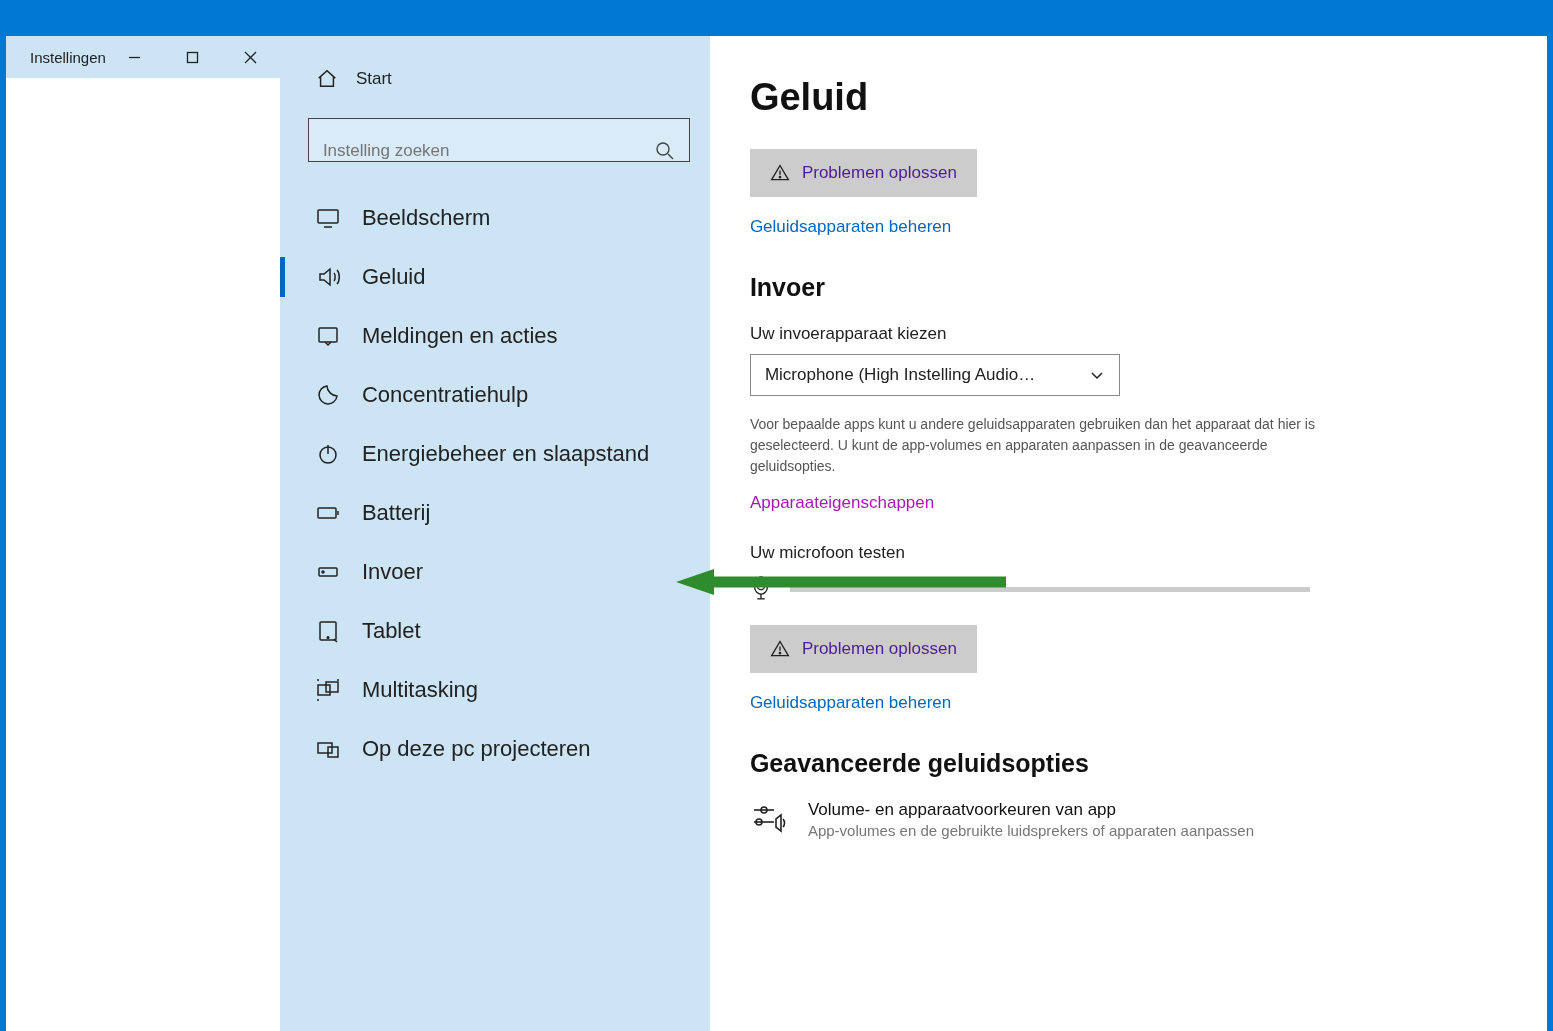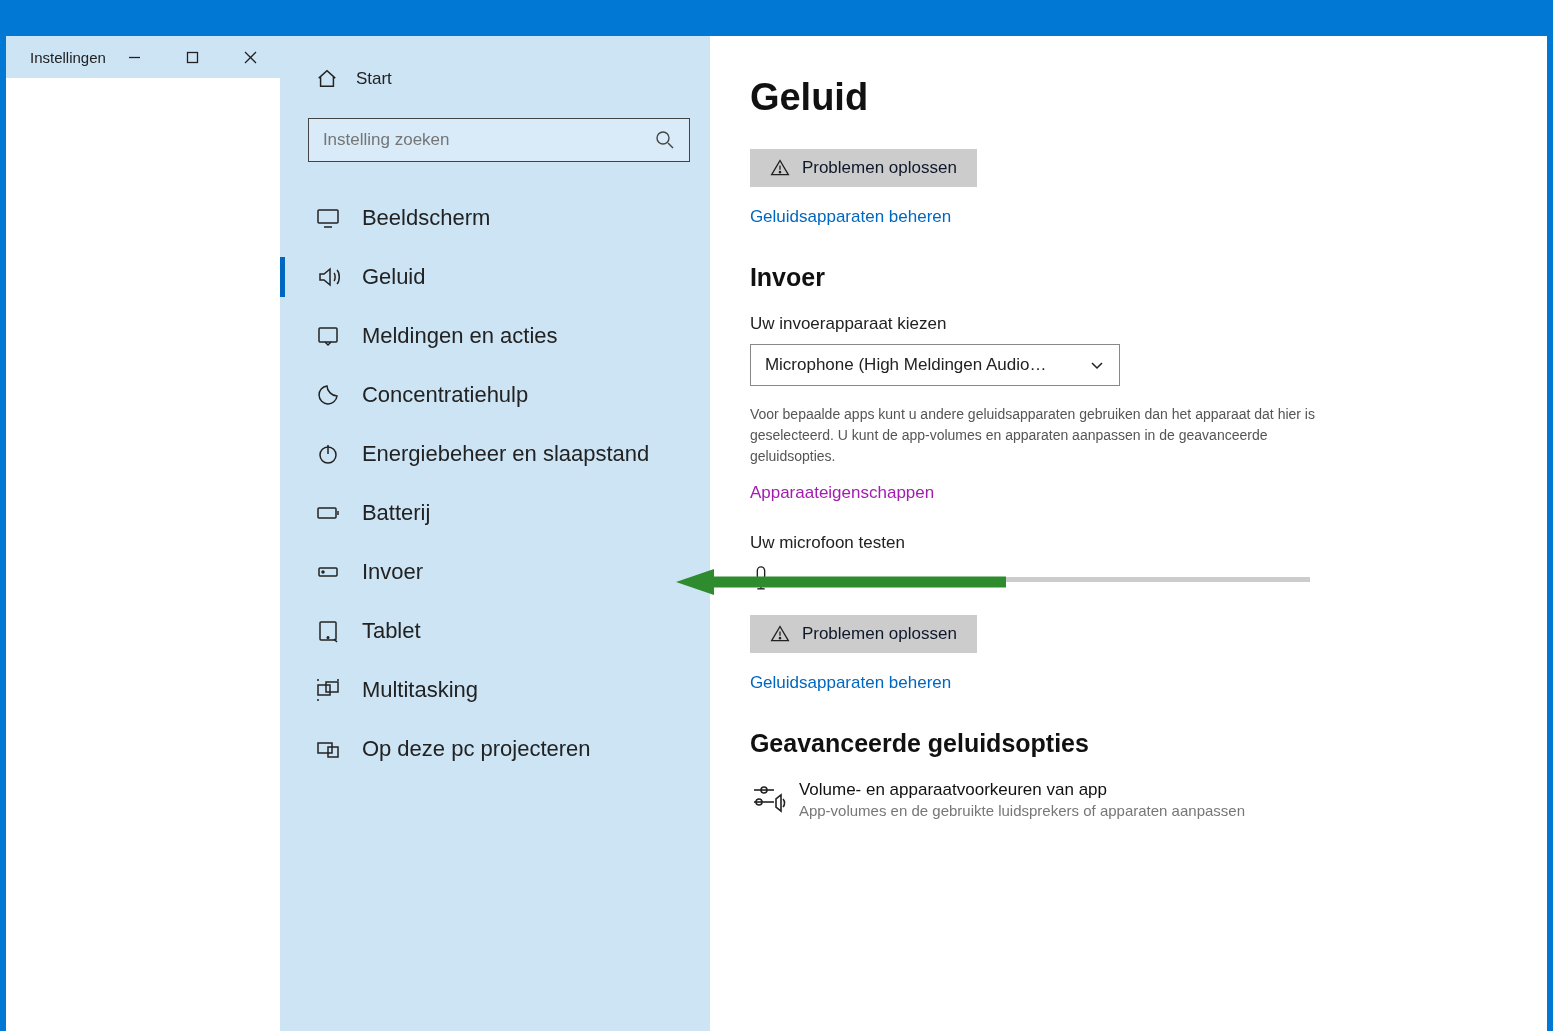--- a/index.html
+++ b/index.html
@@ -50,24 +50,24 @@
       gap: 18px;
       padding: 10px 8px;
       margin-bottom: 18px;
       cursor: pointer;
       font-size: 17px;
       color: #222;
     }
     .home-row .icon { width: 22px; height: 22px; display: flex; align-items: center; justify-content: center; }
     .search-box {
       display: flex;
-      align-items: center;
+      align-items: flex-end;
       border: 1.5px solid #444;
       background: #d9ebf8;
-      padding: 16px 14px;
+      padding: 0 14px;
       height: 44px;
       margin-bottom: 28px;
     }
     .search-box input {
       flex: 1;
       border: none;
       background: transparent;
       font-size: 17px;
       color: #333;
       outline: none;
@@ -120,23 +120,23 @@
       color: #111;
     }
     .btn-gray {
       display: inline-flex;
       align-items: center;
       gap: 12px;
       background: #cccccc;
       border: none;
       padding: 10px 20px;
       font-size: 17px;
-      color: #0f172a;
-      cursor: pointer;
-      height: 38px;
+      color: #4c1d95;
+      cursor: pointer;
+      height: 48px;
     }
     .btn-gray svg { width: 20px; height: 20px; }
     .link {
       color: #0067c0;
       font-size: 17px;
       cursor: pointer;
       display: block;
       margin-top: 20px;
     }
     .label-text {
@@ -180,21 +180,21 @@
     .mic-test-row .icon { width: 22px; height: 28px; }
     .mic-bar {
       flex: 1;
       max-width: 520px;
       height: 5px;
       background: #ccc;
     }
     .adv-row {
       display: flex;
       align-items: flex-start;
-      gap: 13px;
+      gap: 22px;
       margin-top: 20px;
     }
     .adv-row .icon { width: 36px; height: 36px; flex-shrink: 0; }
     .adv-title { font-size: 17px; color: #111; margin-bottom: 2px; }
     .adv-desc { font-size: 15px; color: #777; }
     .arrow-annotation {
       position: absolute;
       left: 670px;
       top: 531px;
       pointer-events: none;
@@ -370,21 +370,21 @@
         <span>Problemen oplossen</span>
       </button>
 
       <span class="link">Geluidsapparaten beheren</span>
 
       <h2 class="section-title">Invoer</h2>
 
       <div class="label-text">Uw invoerapparaat kiezen</div>
 
       <div class="select-box">
-        <span>Microphone (High Meldingen Audio…</span>
+        <span>Microphone (High Instelling Audio…</span>
         <span>
           <svg viewBox="0 0 16 16" fill="none" stroke="#222" stroke-width="1.5">
               <path d="M3 6l5 5 5-5"></path>
             </svg>
         </span>
       </div>
 
       <div class="helper-text">Voor bepaalde apps kunt u andere geluidsapparaten gebruiken dan het apparaat dat hier is geselecteerd. U kunt de app-volumes en apparaten aanpassen in de geavanceerde geluidsopties.</div>
 
       <span class="device-link">Apparaateigenschappen</span>

